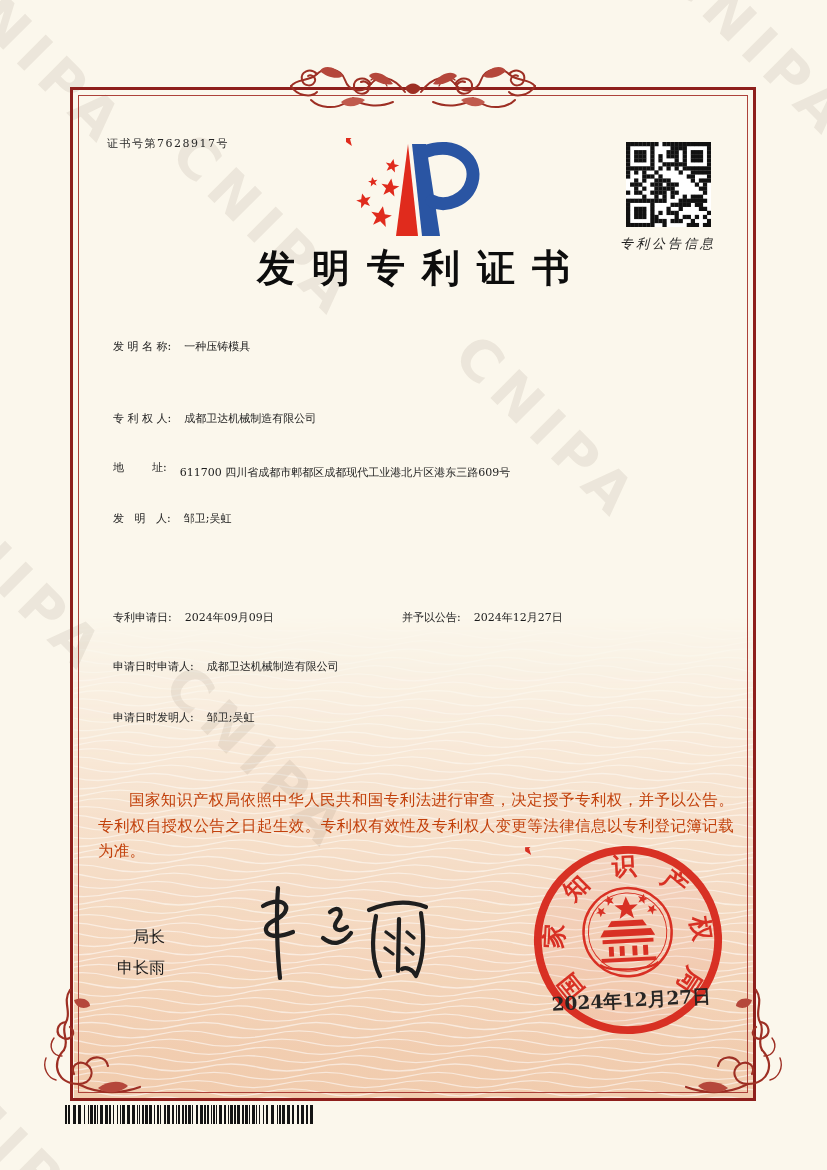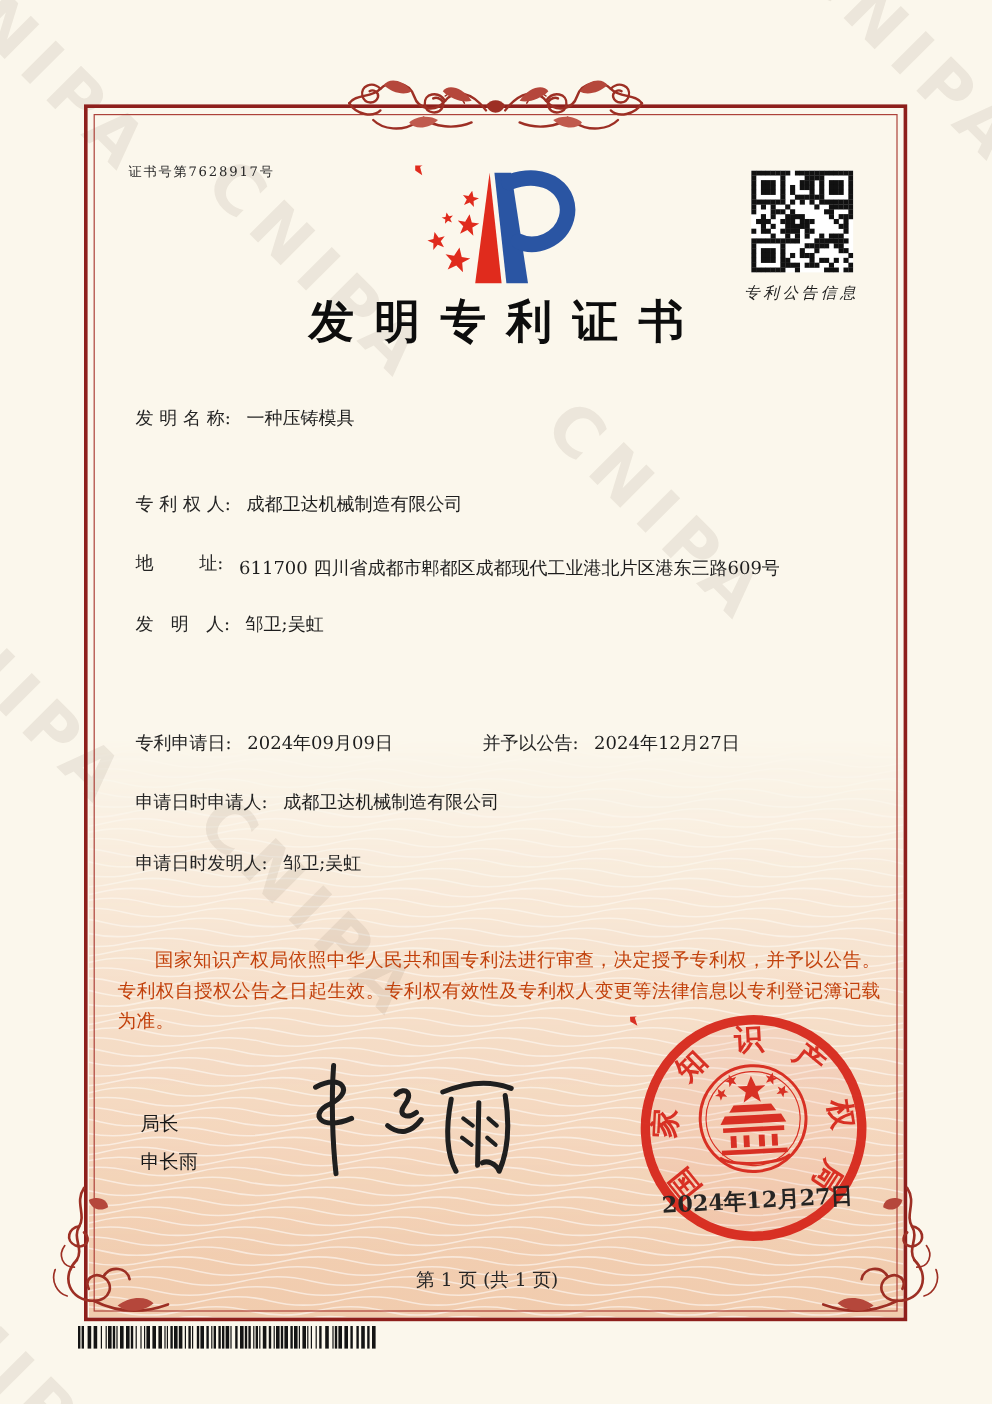--- a/index.html
+++ b/index.html
@@ -23,30 +23,30 @@
   .ornament{position:absolute;z-index:4;pointer-events:none;}
   
   .cert-no{position:absolute;left:107px;top:136px;font-size:11px;letter-spacing:1.5px;z-index:5;}
   .logo{position:absolute;left:346px;top:138px;width:140px;height:104px;z-index:5;}
   .qr-block{position:absolute;left:612px;top:142px;width:112px;z-index:5;text-align:center;}
   .qr-block svg{display:block;margin:0 auto;background:#fff;}
   .qr-caption{margin-top:8px;font-size:13px;letter-spacing:3px;font-style:italic;color:#1e1e1e;}
   .title{position:absolute;left:70px;top:243px;width:686px;text-align:center;text-indent:18px;
       font-size:38px;font-weight:bold;letter-spacing:17px;color:#0d0d0d;z-index:5;}
   
-  .row{position:absolute;z-index:5;font-size:15px;display:flex;align-items:flex-start;}
+  .row{position:absolute;z-index:5;font-size:11px;display:flex;align-items:flex-start;}
   .lbl{white-space:pre;color:#242424;flex:none;}
   .val{margin-left:13px;color:#1d1d1d;white-space:pre;}
   .val.wrap{white-space:normal;width:460px;line-height:26px;}
   
   .statement{position:absolute;left:98px;top:788px;width:636px;font-size:15.5px;line-height:25.5px;
       text-indent:2em;letter-spacing:0.3px;color:#c2410c;z-index:5;text-align:justify;}
   
   .director{position:absolute;left:117px;top:921px;z-index:6;
-      font-family:"DejaVu Sans","Liberation Sans",sans-serif;font-size:16px;color:#1a1a1a;line-height:31px;}
+      font-family:"DejaVu Sans","Liberation Sans",sans-serif;font-size:16px;color:#1a1a1a;line-height:31px;text-align:right;}
   .signature{position:absolute;left:233px;top:880px;z-index:6;}
   
   .seal{position:absolute;left:530px;top:842px;width:196px;height:196px;z-index:7;
       transform:rotate(-3deg);opacity:0.95;}
   
   .footer-page{position:absolute;left:70px;top:1057px;width:672px;text-align:center;
       font-size:15.5px;color:#262626;z-index:5;}
   .barcode{position:absolute;left:65px;top:1105px;z-index:5;}
 </style>
 </head>
@@ -523,21 +523,20 @@
       <rect x="80" y="106" width="5" height="10" stroke="none"></rect>
       <rect x="91" y="106" width="5" height="10" stroke="none"></rect>
       <rect x="104" y="106" width="5" height="10" stroke="none"></rect>
       <rect x="115" y="106" width="5" height="10" stroke="none"></rect>
       <rect x="72" y="118" width="56" height="4" stroke="none"></rect>
       <path d="M70,124 C80,132 120,132 130,124" fill="none" stroke-width="2.5"></path>
     </g>
     <text x="100" y="168" text-anchor="middle" font-size="19" font-weight="bold" fill="#1c1c1c">2024年12月27日</text>
   </svg>
 
-  <div class="footer-page">第 1 页 (共 1 页)</div>
 
   <svg class="barcode" id="barcode" width="250" height="19">
       <rect x="0" y="0" width="2" height="19" fill="#141414"></rect>
       <rect x="3" y="0" width="2" height="19" fill="#141414"></rect>
       <rect x="8" y="0" width="3" height="19" fill="#141414"></rect>
       <rect x="13" y="0" width="3" height="19" fill="#141414"></rect>
       <rect x="19" y="0" width="1" height="19" fill="#141414"></rect>
       <rect x="23" y="0" width="1" height="19" fill="#141414"></rect>
       <rect x="25" y="0" width="3" height="19" fill="#141414"></rect>
       <rect x="29" y="0" width="2" height="19" fill="#141414"></rect>

